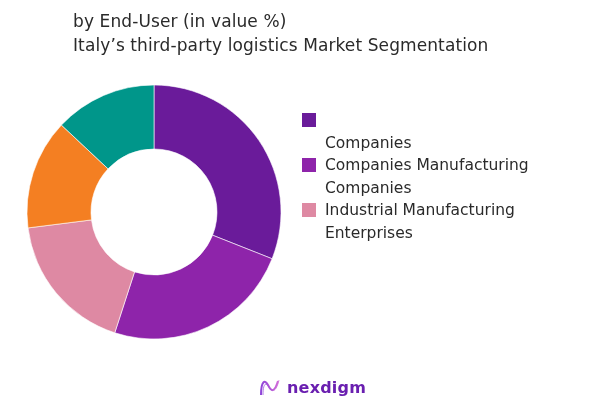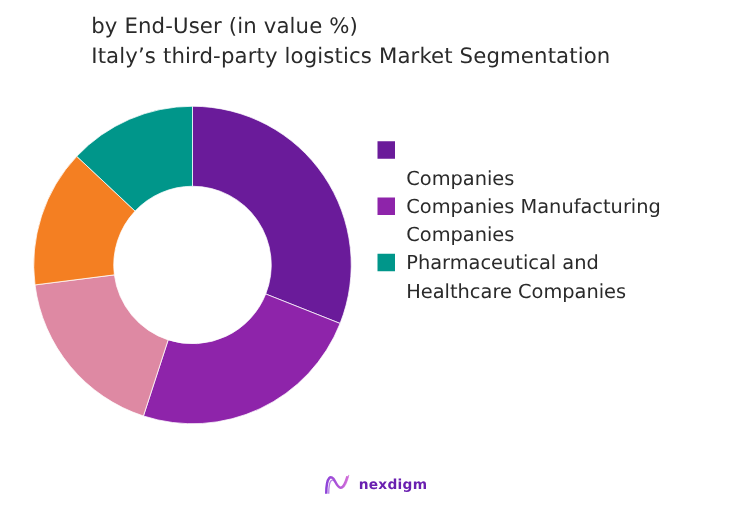--- a/index.html
+++ b/index.html
@@ -7,21 +7,21 @@
          font-family: "DejaVu Sans", sans-serif; color: #222222; }
   .title { position: absolute; left: 73px; top: 9px; font-size: 17px; line-height: 24px;
            color: #2a2a2a; letter-spacing: 0.1px; }
   .title div { white-space: nowrap; }
   .chart { position: absolute; left: 0; top: 0; }
   .legend { position: absolute; left: 302px; top: 109px; }
   .legend-item { display: flex; align-items: flex-start; margin-bottom: 0; }
   .swatch { width: 14px; height: 14px; margin-top: 4px; margin-right: 9px; flex: 0 0 14px; }
   .legend-label { font-size: 15.5px; line-height: 22.5px; color: #2a2a2a; width: 270px; }
   .footer { position: absolute; left: 259px; top: 377px; display: flex; align-items: center; }
-  .brand-text { font-size: 11px; font-weight: bold; color: #6a1fb0; margin-left: 6px; letter-spacing: 0.2px; }
+  .brand-text { font-size: 16px; font-weight: bold; color: #6a1fb0; margin-left: 6px; letter-spacing: 0.2px; }
 </style>
 </head>
 <body>
 
 <div class="title">
   <div>by End-User (in value %)</div>
   <div>Italy’s third-party logistics Market Segmentation</div>
 </div>
 
 <svg class="chart" width="605" height="409">
@@ -41,23 +41,23 @@
       <br><span>Companies</span>
     </span>
   </div>
   <div class="legend-item">
     <span class="swatch" style="background: rgb(142, 36, 170);"></span>
     <span class="legend-label">
       <span>Companies Manufacturing</span><br><span>Companies</span>
     </span>
   </div>
   <div class="legend-item">
-    <span class="swatch" style="background: rgb(0, 150, 138);"></span>
+    <span class="swatch" style="background: rgb(222, 137, 163);"></span>
     <span class="legend-label">
-      <span>Pharmaceutical and</span><br><span>Healthcare Companies</span>
+      <span>Industrial Manufacturing</span><br><span>Enterprises</span>
     </span>
   </div>
 </div>
 
 <div class="footer">
   <svg width="22" height="20" viewBox="0 0 22 20">
     <defs>
       <linearGradient id="lg" x1="0" y1="0" x2="1" y2="0">
         <stop offset="0" stop-color="#8e44d8"></stop>
         <stop offset="1" stop-color="#d06ad8"></stop>

